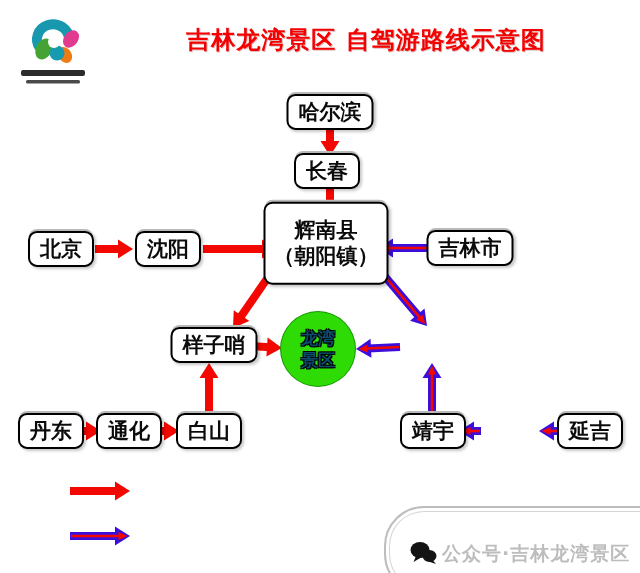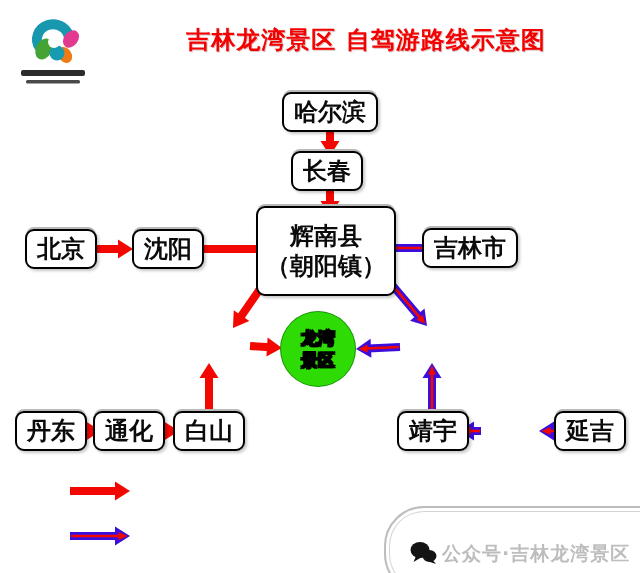--- a/index.html
+++ b/index.html
@@ -11,31 +11,31 @@
   .title{
     position:absolute;left:98px;top:24px;width:536px;text-align:center;
     font-size:24px;font-weight:900;letter-spacing:1px;color:var(--title,#f40000);
     white-space:nowrap;text-shadow:1px 1px 0 rgba(120,0,0,.25);
   }
   .logo{position:absolute;left:18px;top:8px;width:74px;height:80px;}
   
   .node{
     position:absolute;transform:translate(-50%,-50%);
     background:#fff;border:2px solid var(--box_border,#000);border-radius:9px;
-    padding:3px 10px;font-size:24px;font-weight:700;color:#0b0b0b;white-space:nowrap;
+    padding:3px 10px;font-size:21px;font-weight:700;color:#0b0b0b;white-space:nowrap;
     box-shadow:0 -3px 0 -1px #b9b9b9, 2px 2px 3px rgba(0,0,0,.22);
     text-align:center;line-height:1.25;z-index:2;
   }
-  .node.two-line{padding:13px 8px;margin-top:8px;}
+  .node.two-line{padding:13px 8px;}
   .longwan{
     position:absolute;transform:translate(-50%,-50%);
     width:74px;height:74px;border-radius:50%;
     background:var(--green,#2edb05);border:1px solid rgba(0,90,0,.55);
     display:flex;flex-direction:column;align-items:center;justify-content:center;
-    font-size:17px;font-weight:800;color:#000000;line-height:1.3;z-index:2;
+    font-size:17px;font-weight:800;color:#0c4a6e;line-height:1.3;z-index:2;
     text-shadow:-1px -1px 0 #000,1px -1px 0 #000,-1px 1px 0 #000,1px 1px 0 #000;
   }
   
   #arrows{position:absolute;left:0;top:0;width:640px;height:573px;z-index:1;}
   
   .watermark{
     position:absolute;left:384px;top:506px;width:300px;height:84px;
     background:#fff;border:2px solid #bdbdbd;border-radius:40px;
     box-shadow:inset 0 0 0 3px #fff, inset 0 0 0 4px #d4d4d4;z-index:3;
   }
@@ -122,20 +122,21 @@
 
   <div class="node two-line" style="left:326px;top:243px">
     <div>辉南县</div>
     <div>（朝阳镇）</div>
   </div>
 
   <div class="node" style="left:61px;top:249px">北京</div>
   <div class="node" style="left:168px;top:249px">沈阳</div>
   <div class="node" style="left:470px;top:248px">吉林市</div>
 
+  <div class="node" style="left:214px;top:345px">样子哨</div>
 
   <div class="longwan" style="left:318px;top:349px">
     <span>龙湾</span>
     <span>景区</span>
   </div>
 
 
   <div class="node" style="left:51px;top:431px">丹东</div>
   <div class="node" style="left:129px;top:431px">通化</div>
   <div class="node" style="left:433px;top:431px">靖宇</div>

